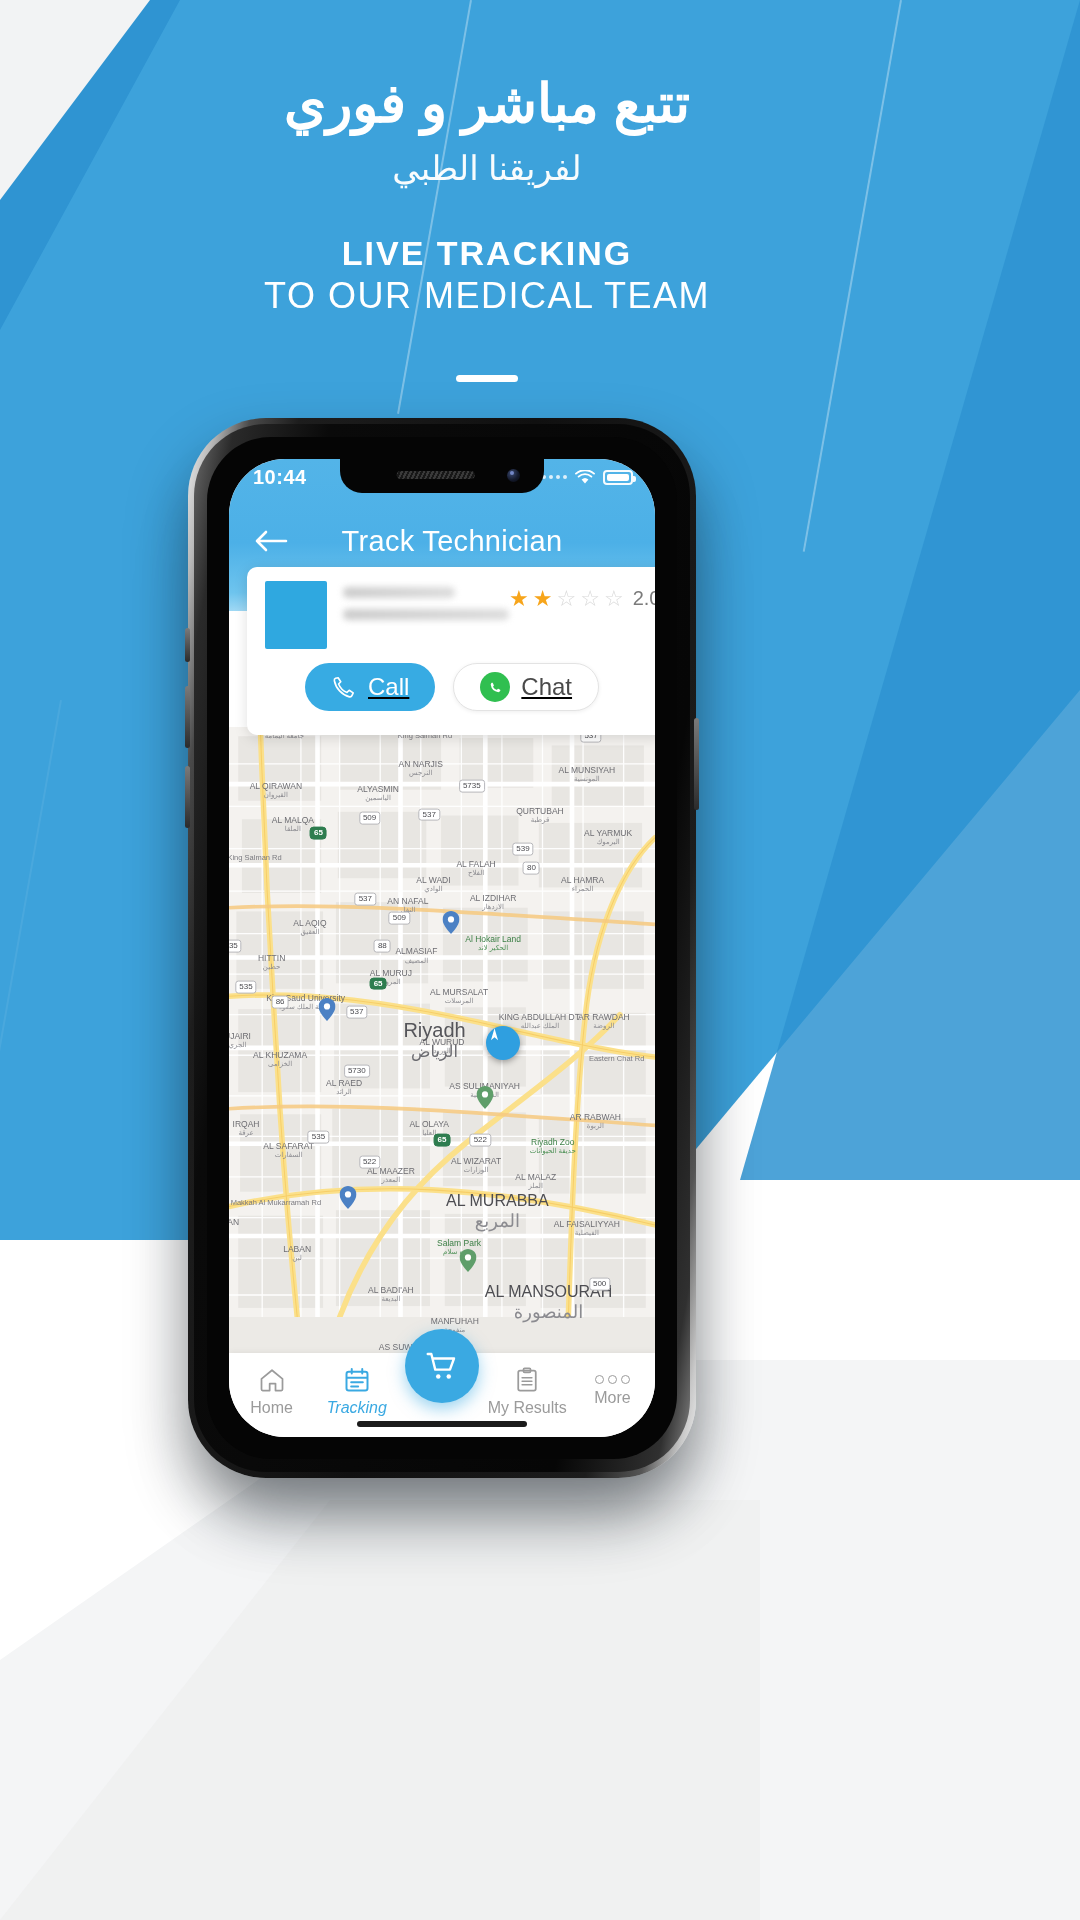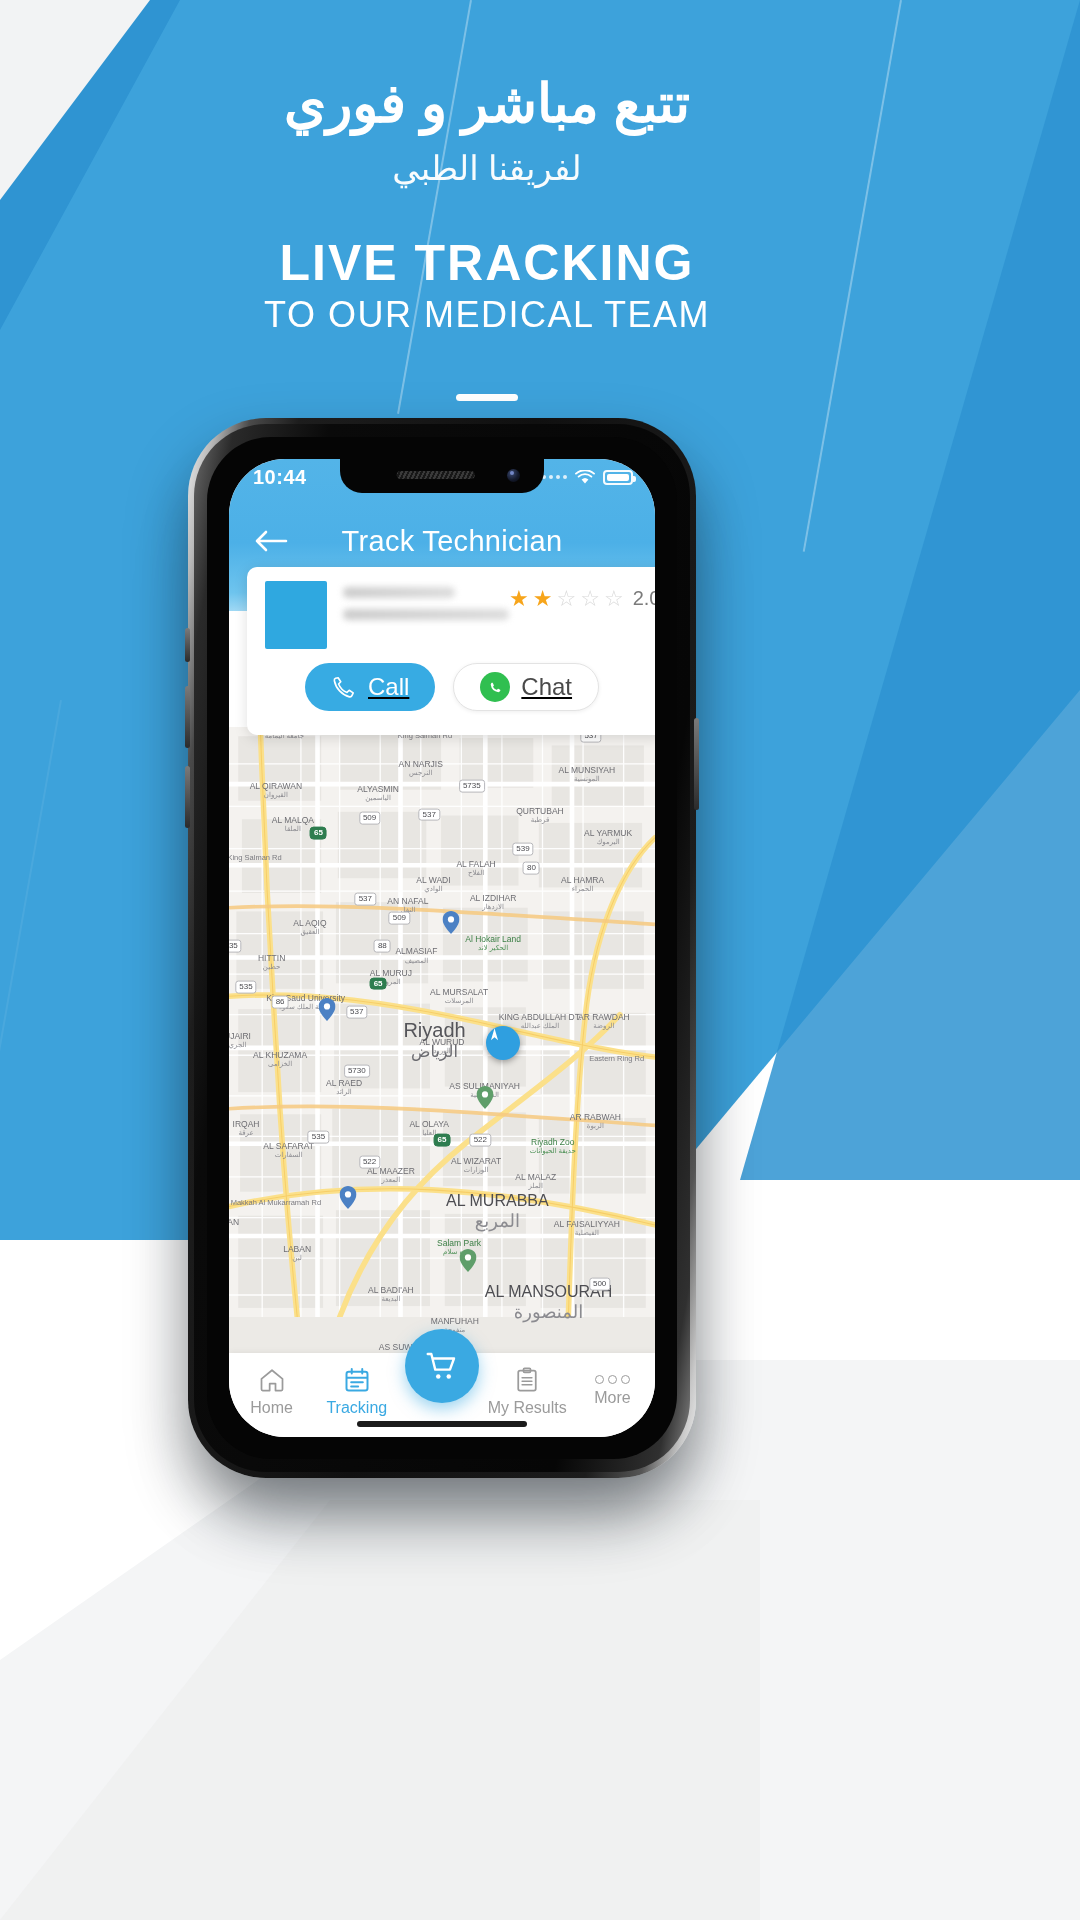--- a/index.html
+++ b/index.html
@@ -57,21 +57,21 @@
   }
   .ar-title{
     font-size:54px; font-weight:bold; line-height:1.25; direction:rtl;
     letter-spacing:0px;
   }
   .ar-sub{
     font-size:34px; font-weight:normal; line-height:1.3; direction:rtl;
     margin-top:8px; opacity:.97;
   }
   .en-title{
-    font-size:50px; font-weight:bold; letter-spacing:2px; margin-top:44px;
+    font-size:34px; font-weight:bold; letter-spacing:2px; margin-top:44px;
   }
   .en-sub{
     font-size:36px; font-weight:normal; letter-spacing:1.5px; margin-top:2px;
   }
   .divider{
     width:62px; height:7px; background:#ffffff; border-radius:4px;
     margin:58px auto 0;
   }
 
   
@@ -241,21 +241,21 @@
   
   .bottomnav{
     position:absolute; left:0; right:0; bottom:0; height:84px;
     background:#ffffff; display:flex; align-items:center; z-index:30;
     box-shadow:0 -1px 6px rgba(0,0,0,.06);
   }
   .navitem{
     flex:1; display:flex; flex-direction:column; align-items:center; justify-content:center;
     gap:5px; cursor:pointer; color:#9b9b9b; font-size:16px; padding-bottom:8px;
   }
-  .navitem.active{ color:#3aa9e2; }
+  .navitem.active{ color:#3aa9e2;font-style:italic; }
   .navitem.spacer{ visibility:hidden; }
   .fab{
     position:absolute; left:50%; transform:translateX(-50%); top:-24px;
     width:74px; height:74px; border-radius:50%; background:#3aa9e2;
     display:flex; align-items:center; justify-content:center;
     box-shadow:0 6px 16px rgba(58,169,226,.5); cursor:pointer; z-index:35;
   }
   .homebar{
     position:absolute; left:50%; transform:translateX(-50%); bottom:10px;
     width:170px; height:6px; border-radius:4px; background:#1b1b1b; z-index:36;
@@ -483,21 +483,21 @@
               <div class="maplabel " style="left: 38%; top: 40%; transform: translate(-50%, -50%);">AL MURUJ<span class="ar">المروج</span></div>
               <div class="maplabel " style="left: 18%; top: 44%; transform: translate(-50%, -50%);">King Saud University<span class="ar">جامعة الملك سعود</span></div>
               <div class="maplabel " style="left: 54%; top: 43%; transform: translate(-50%, -50%);">AL MURSALAT<span class="ar">المرسلات</span></div>
               <div class="maplabel " style="left: 73%; top: 47%; transform: translate(-50%, -50%);">KING ABDULLAH DT.<span class="ar">الملك عبدالله</span></div>
               <div class="maplabel " style="left: 88%; top: 47%; transform: translate(-50%, -50%);">AR RAWDAH<span class="ar">الروضة</span></div>
               <div class="maplabel " style="left: 2%; top: 50%; transform: translate(-50%, -50%);">UJAIRI<span class="ar">الجري</span></div>
               <div class="maplabel " style="left: 50%; top: 51%; transform: translate(-50%, -50%);">AL WURUD<span class="ar">الورود</span></div>
               <div class="maplabel " style="left: 12%; top: 53%; transform: translate(-50%, -50%);">AL KHUZAMA<span class="ar">الخزامى</span></div>
               <div class="maplabel " style="left: 27%; top: 57.5%; transform: translate(-50%, -50%);">AL RAED<span class="ar">الرائد</span></div>
               <div class="maplabel " style="left: 60%; top: 58%; transform: translate(-50%, -50%);">AS SULIMANIYAH<span class="ar">السليمانية</span></div>
-              <div class="maplabel road" style="left: 91%; top: 53%; transform: translate(-50%, -50%);">Eastern Ring Rd</div>
+              <div class="maplabel road" style="left: 91%; top: 53%; transform: translate(-50%, -50%);">Eastern Chat Rd</div>
               <div class="maplabel " style="left: 4%; top: 64%; transform: translate(-50%, -50%);">IRQAH<span class="ar">عرقة</span></div>
               <div class="maplabel " style="left: 47%; top: 64%; transform: translate(-50%, -50%);">AL OLAYA<span class="ar">العليا</span></div>
               <div class="maplabel " style="left: 86%; top: 63%; transform: translate(-50%, -50%);">AR RABWAH<span class="ar">الربوة</span></div>
               <div class="maplabel " style="left: 14%; top: 67.5%; transform: translate(-50%, -50%);">AL SAFARAT<span class="ar">السفارات</span></div>
               <div class="maplabel park" style="left: 76%; top: 67%; transform: translate(-50%, -50%);">Riyadh Zoo<span class="ar">حديقة الحيوانات</span></div>
               <div class="maplabel " style="left: 58%; top: 70%; transform: translate(-50%, -50%);">AL WIZARAT<span class="ar">الوزارات</span></div>
               <div class="maplabel " style="left: 38%; top: 71.5%; transform: translate(-50%, -50%);">AL MAAZER<span class="ar">المعذر</span></div>
               <div class="maplabel " style="left: 72%; top: 72.5%; transform: translate(-50%, -50%);">AL MALAZ<span class="ar">الملز</span></div>
               <div class="maplabel road" style="left: 11%; top: 76%; transform: translate(-50%, -50%);">Makkah Al Mukarramah Rd</div>
               <div class="maplabel big" style="left: 63%; top: 77.5%; transform: translate(-50%, -50%);">AL MURABBA<span class="ar">المربع</span></div>

